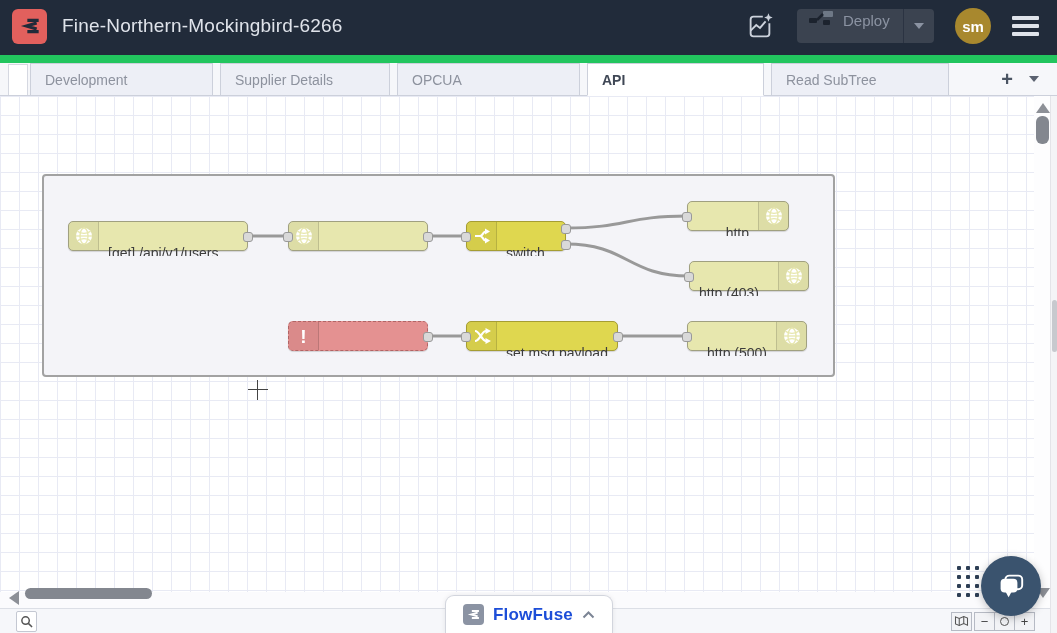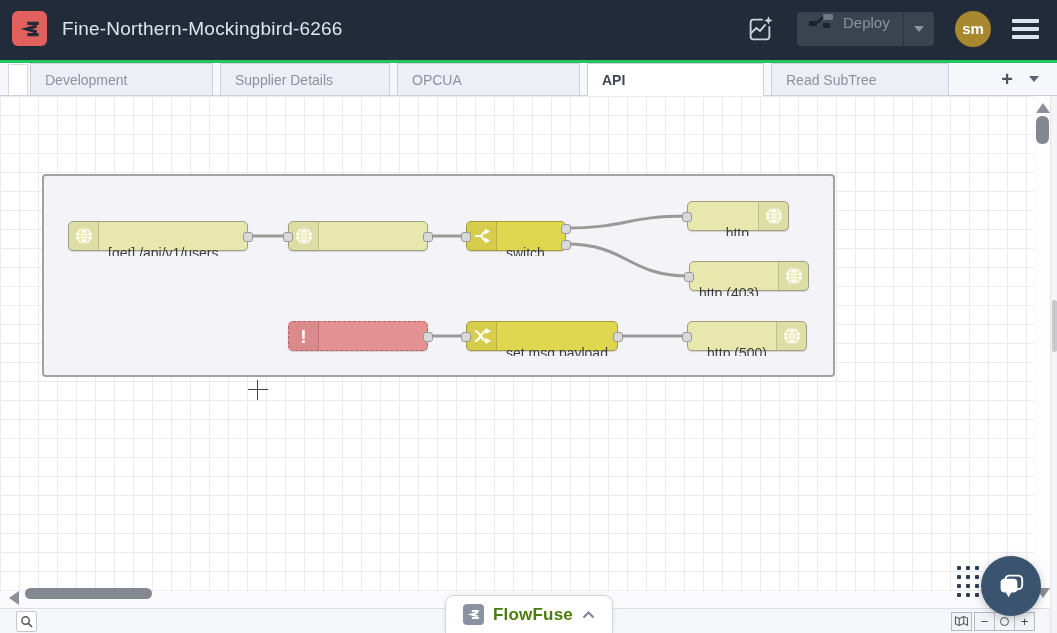--- a/index.html
+++ b/index.html
@@ -2,21 +2,21 @@
 <html><head>
 <meta charset="utf-8">
 <style>
   * { margin:0; padding:0; box-sizing:border-box; }
   html,body { width:1057px; height:633px; overflow:hidden; background:#fff;
               font-family:"Liberation Sans", sans-serif; }
   body { position:relative; }
 
   
   .header { position:absolute; left:0; top:0; width:1057px; height:63px;
-            background:#212b3a; border-bottom:3px solid #22c55e;
+            background:#212b3a; border-bottom:8px solid #22c55e;
             display:flex; align-items:center; padding:0 18px 3px 12px; }
   .logo-badge { width:35px; height:35px; border-radius:6px; background:#e2605d;
                 display:flex; align-items:center; justify-content:center; flex:none; }
   .app-title { margin-left:15px; font-size:19px; color:#dfe3ea; font-weight:500;
                letter-spacing:.2px; white-space:nowrap; }
   .hdr-right { margin-left:auto; display:flex; align-items:center; gap:21px; }
   .ai-btn { width:32px; height:34px; display:flex; align-items:center; justify-content:center; cursor:pointer; }
   .deploy-btn { width:137px; height:34px; background:#3b4350; border-radius:4px;
                 display:flex; align-items:flex-start; color:#8b93a2; }
   .deploy-main { flex:1; display:flex; align-items:center; gap:9px; padding-left:11px; }
@@ -102,21 +102,21 @@
   .ztool.first { margin-left:0; margin-right:3px; }
   .zring { width:9px; height:9px; border:1.5px solid #555; border-radius:50%; }
 
   
   .ff-pill { position:absolute; left:445px; top:595px; width:168px; height:38px; background:#fff;
              border:1px solid #d2d5dd; border-bottom:none; border-radius:9px 9px 0 0; z-index:10;
              display:flex; align-items:center; justify-content:center; gap:9px;
              box-shadow:0 0 5px rgba(0,0,0,.08); cursor:pointer; }
   .ff-pill-logo { width:21px; height:21px; border-radius:4px; background:#8b93a3;
                   display:flex; align-items:center; justify-content:center; }
-  .ff-pill-text { font-size:17px; font-weight:700; color:#4d7c0f; letter-spacing:.2px; }
+  .ff-pill-text { font-size:17px; font-weight:700; color:#1d4ed8; letter-spacing:.2px; }
   .chat-bubble { position:absolute; left:981px; top:556px; width:60px; height:60px; border-radius:50%;
                  background:#3a536e; z-index:12; display:flex; align-items:center; justify-content:center;
                  box-shadow:0 2px 8px rgba(0,0,0,.25); cursor:pointer; }
 
   
   .outer-sb { position:absolute; right:0; top:96px; width:7px; height:537px; background:#f4f4f6;
               border-left:1px solid #e4e4e8; }
   .outer-sb-thumb { position:absolute; left:1px; top:204px; width:5px; height:52px;
                     background:#c7c9ce; border-radius:3px; }
 </style>

